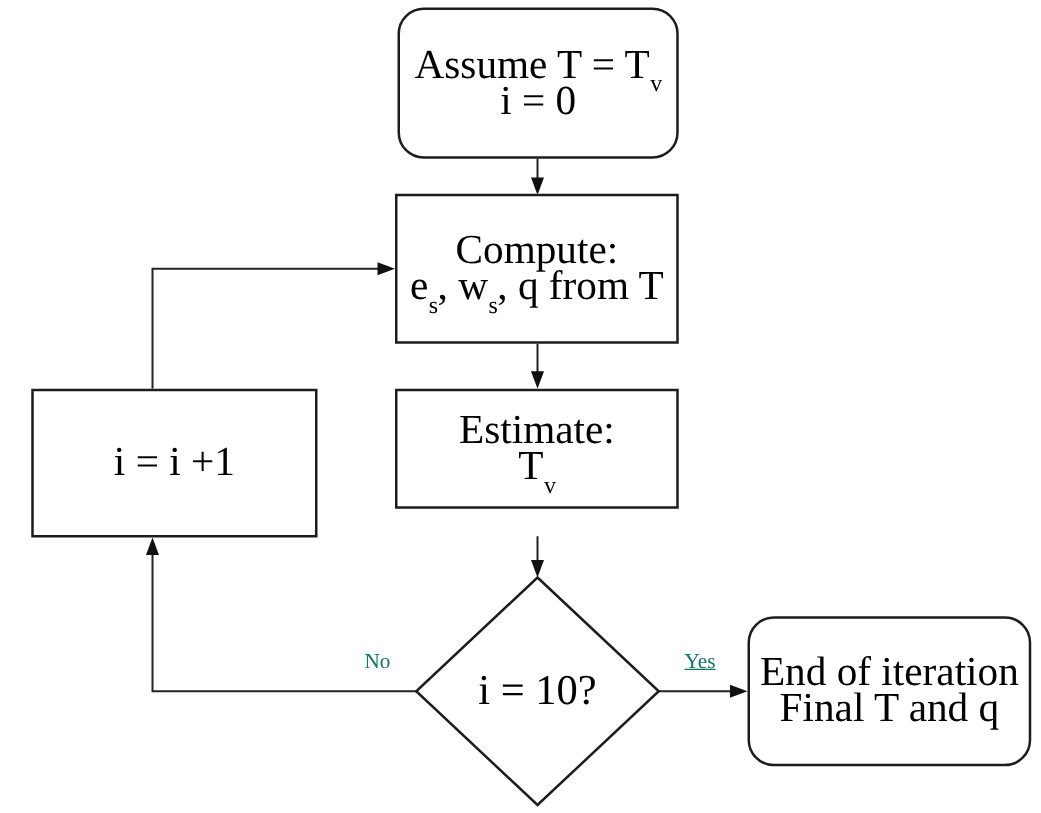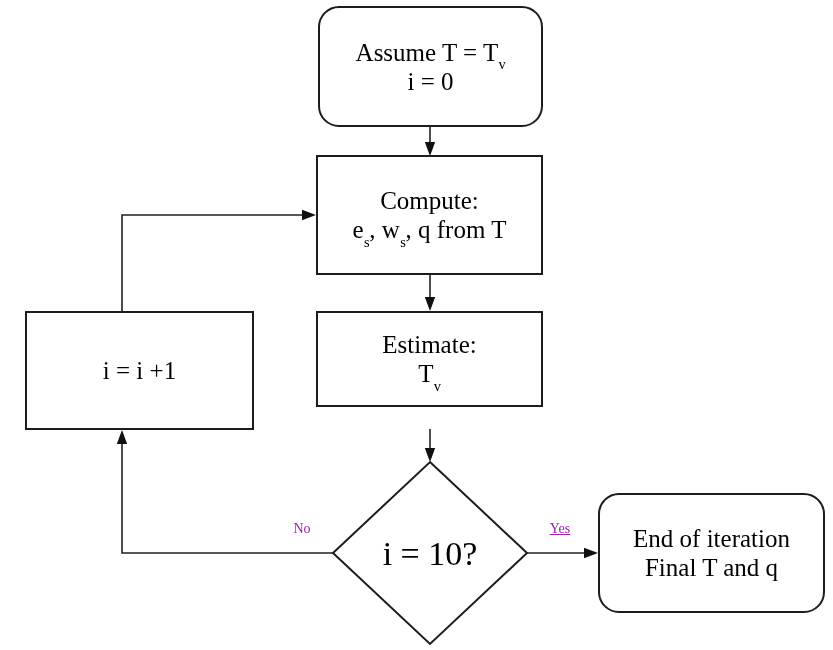--- a/index.html
+++ b/index.html
@@ -26,21 +26,21 @@
   .node {
     position: absolute;
     box-sizing: border-box;
     border: 2px solid #1d1d1d;
     background: #ffffff;
     display: flex;
     flex-direction: column;
     align-items: center;
     justify-content: center;
     text-align: center;
-    font-size: 25px;
+    font-size: 33px;
     line-height: 29px;
   }
   .node.terminator {
     border-radius: 21px;
   }
   .node-line {
     white-space: pre;
   }
   sub.subscript {
     font-size: 0.58em;
@@ -53,23 +53,23 @@
     position: absolute;
     transform: translate(-50%, -50%);
     font-size: 34px;
     line-height: 29px;
     white-space: pre;
     background: transparent;
   }
   .edge-label {
     position: absolute;
     transform: translate(-50%, -50%);
-    font-size: 14px;
+    font-size: 17px;
     line-height: 18px;
-    color: #a21caf;
+    color: #0f766e;
     white-space: pre;
   }
   .connector-line {
     stroke: #222222;
     stroke-width: 1.6;
     fill: none;
   }
   .arrowhead {
     fill: #111111;
     stroke: none;

